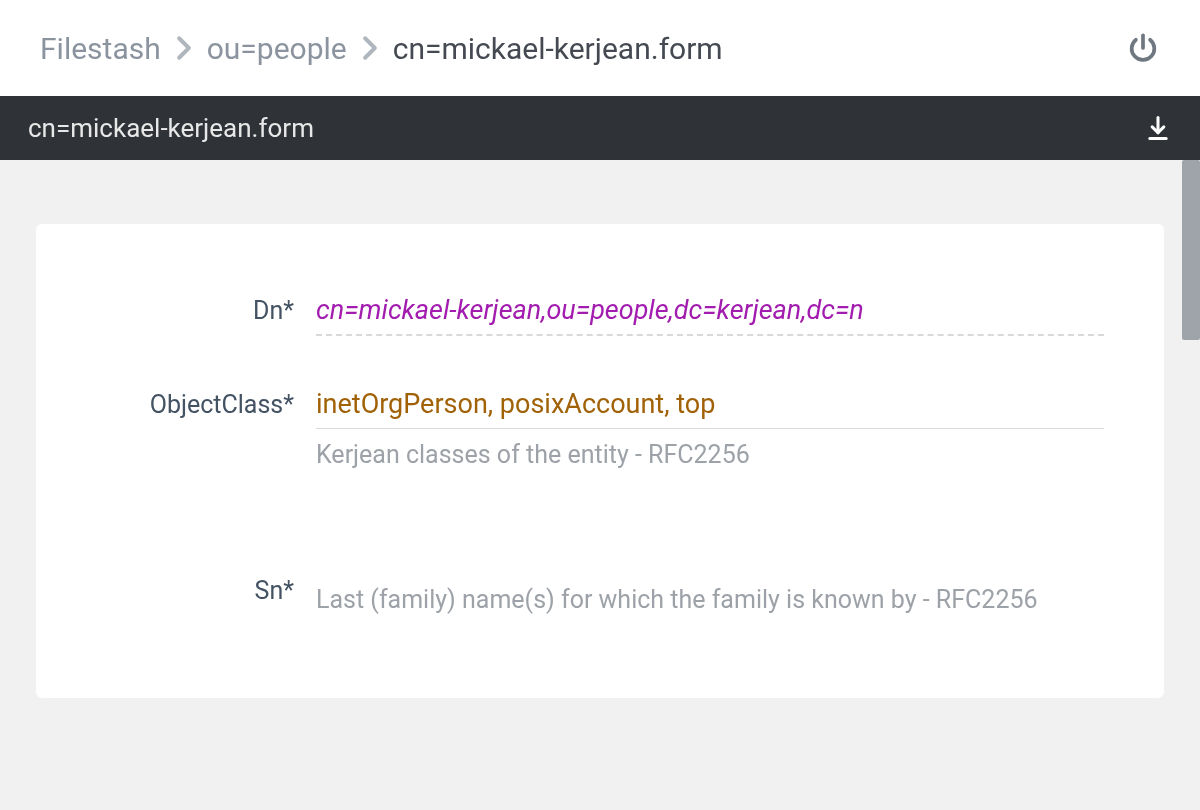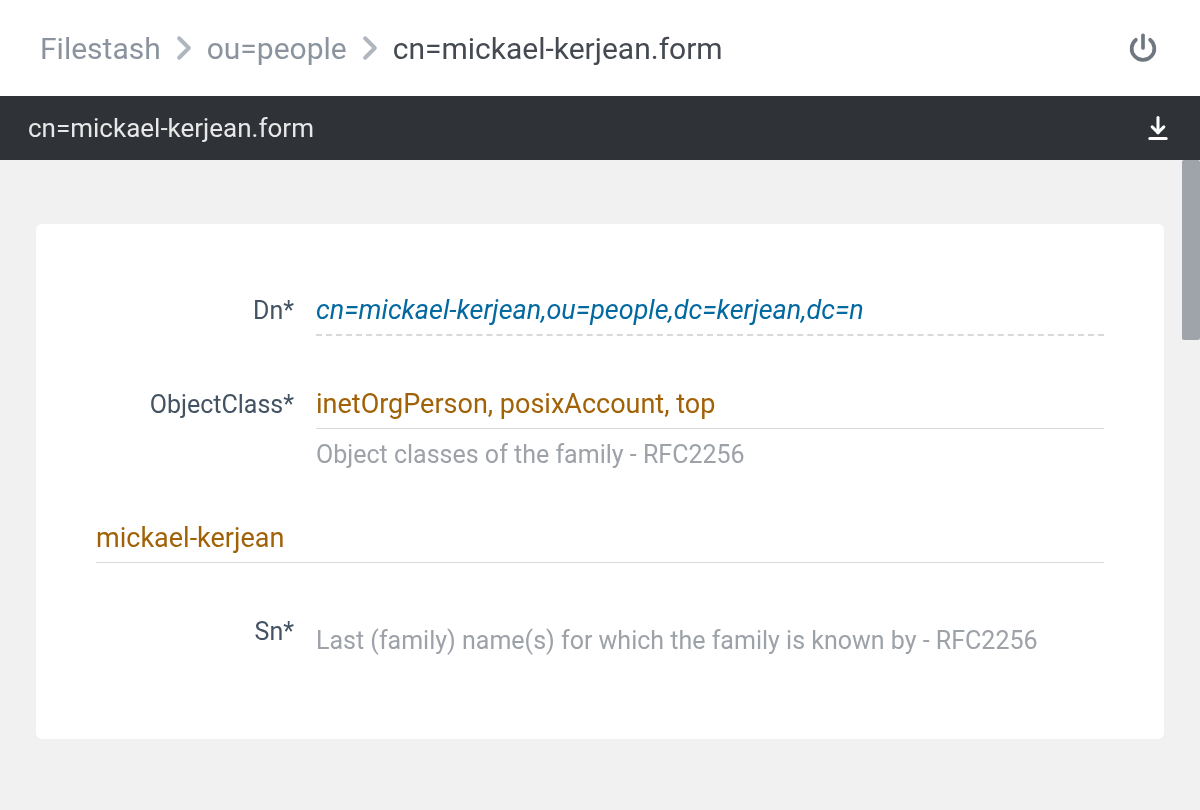--- a/index.html
+++ b/index.html
@@ -78,21 +78,21 @@
     font-size: 27px;
     color: #a16207;
     padding-bottom: 8px;
     border-bottom: 1px solid #d7d9db;
     min-height: 38px;
     white-space: nowrap;
     overflow: hidden;
   }
   .field-value.readonly {
     font-style: italic;
-    color: #0369a1;
+    color: #a21caf;
     border-bottom: 2px dashed #d7d9db;
   }
   .field-help {
     font-size: 25px;
     color: #9da2a8;
     margin-top: 10px;
     line-height: 1.25;
   }
 </style>
 </head>
@@ -141,27 +141,26 @@
       <div class="form-label">Dn*</div>
       <div class="form-field">
         <div class="field-value readonly">cn=mickael-kerjean,ou=people,dc=kerjean,dc=n</div>
       </div>
     </div>
 
     <div class="form-row">
       <div class="form-label">ObjectClass*</div>
       <div class="form-field">
         <div class="field-value">inetOrgPerson, posixAccount, top</div>
-        <div class="field-help">Object classes of the family - RFC2256</div>
+        <div class="field-help">Kerjean classes of the entity - RFC2256</div>
       </div>
     </div>
 
     <div class="form-row">
       <div class="form-field">
-        <div class="field-value">mickael-kerjean</div>
       </div>
     </div>
 
     <div class="form-row">
       <div class="form-label">Sn*</div>
       <div class="form-field">
         <div class="field-help">Last (family) name(s) for which the family is known by - RFC2256</div>
       </div>
     </div>
 

